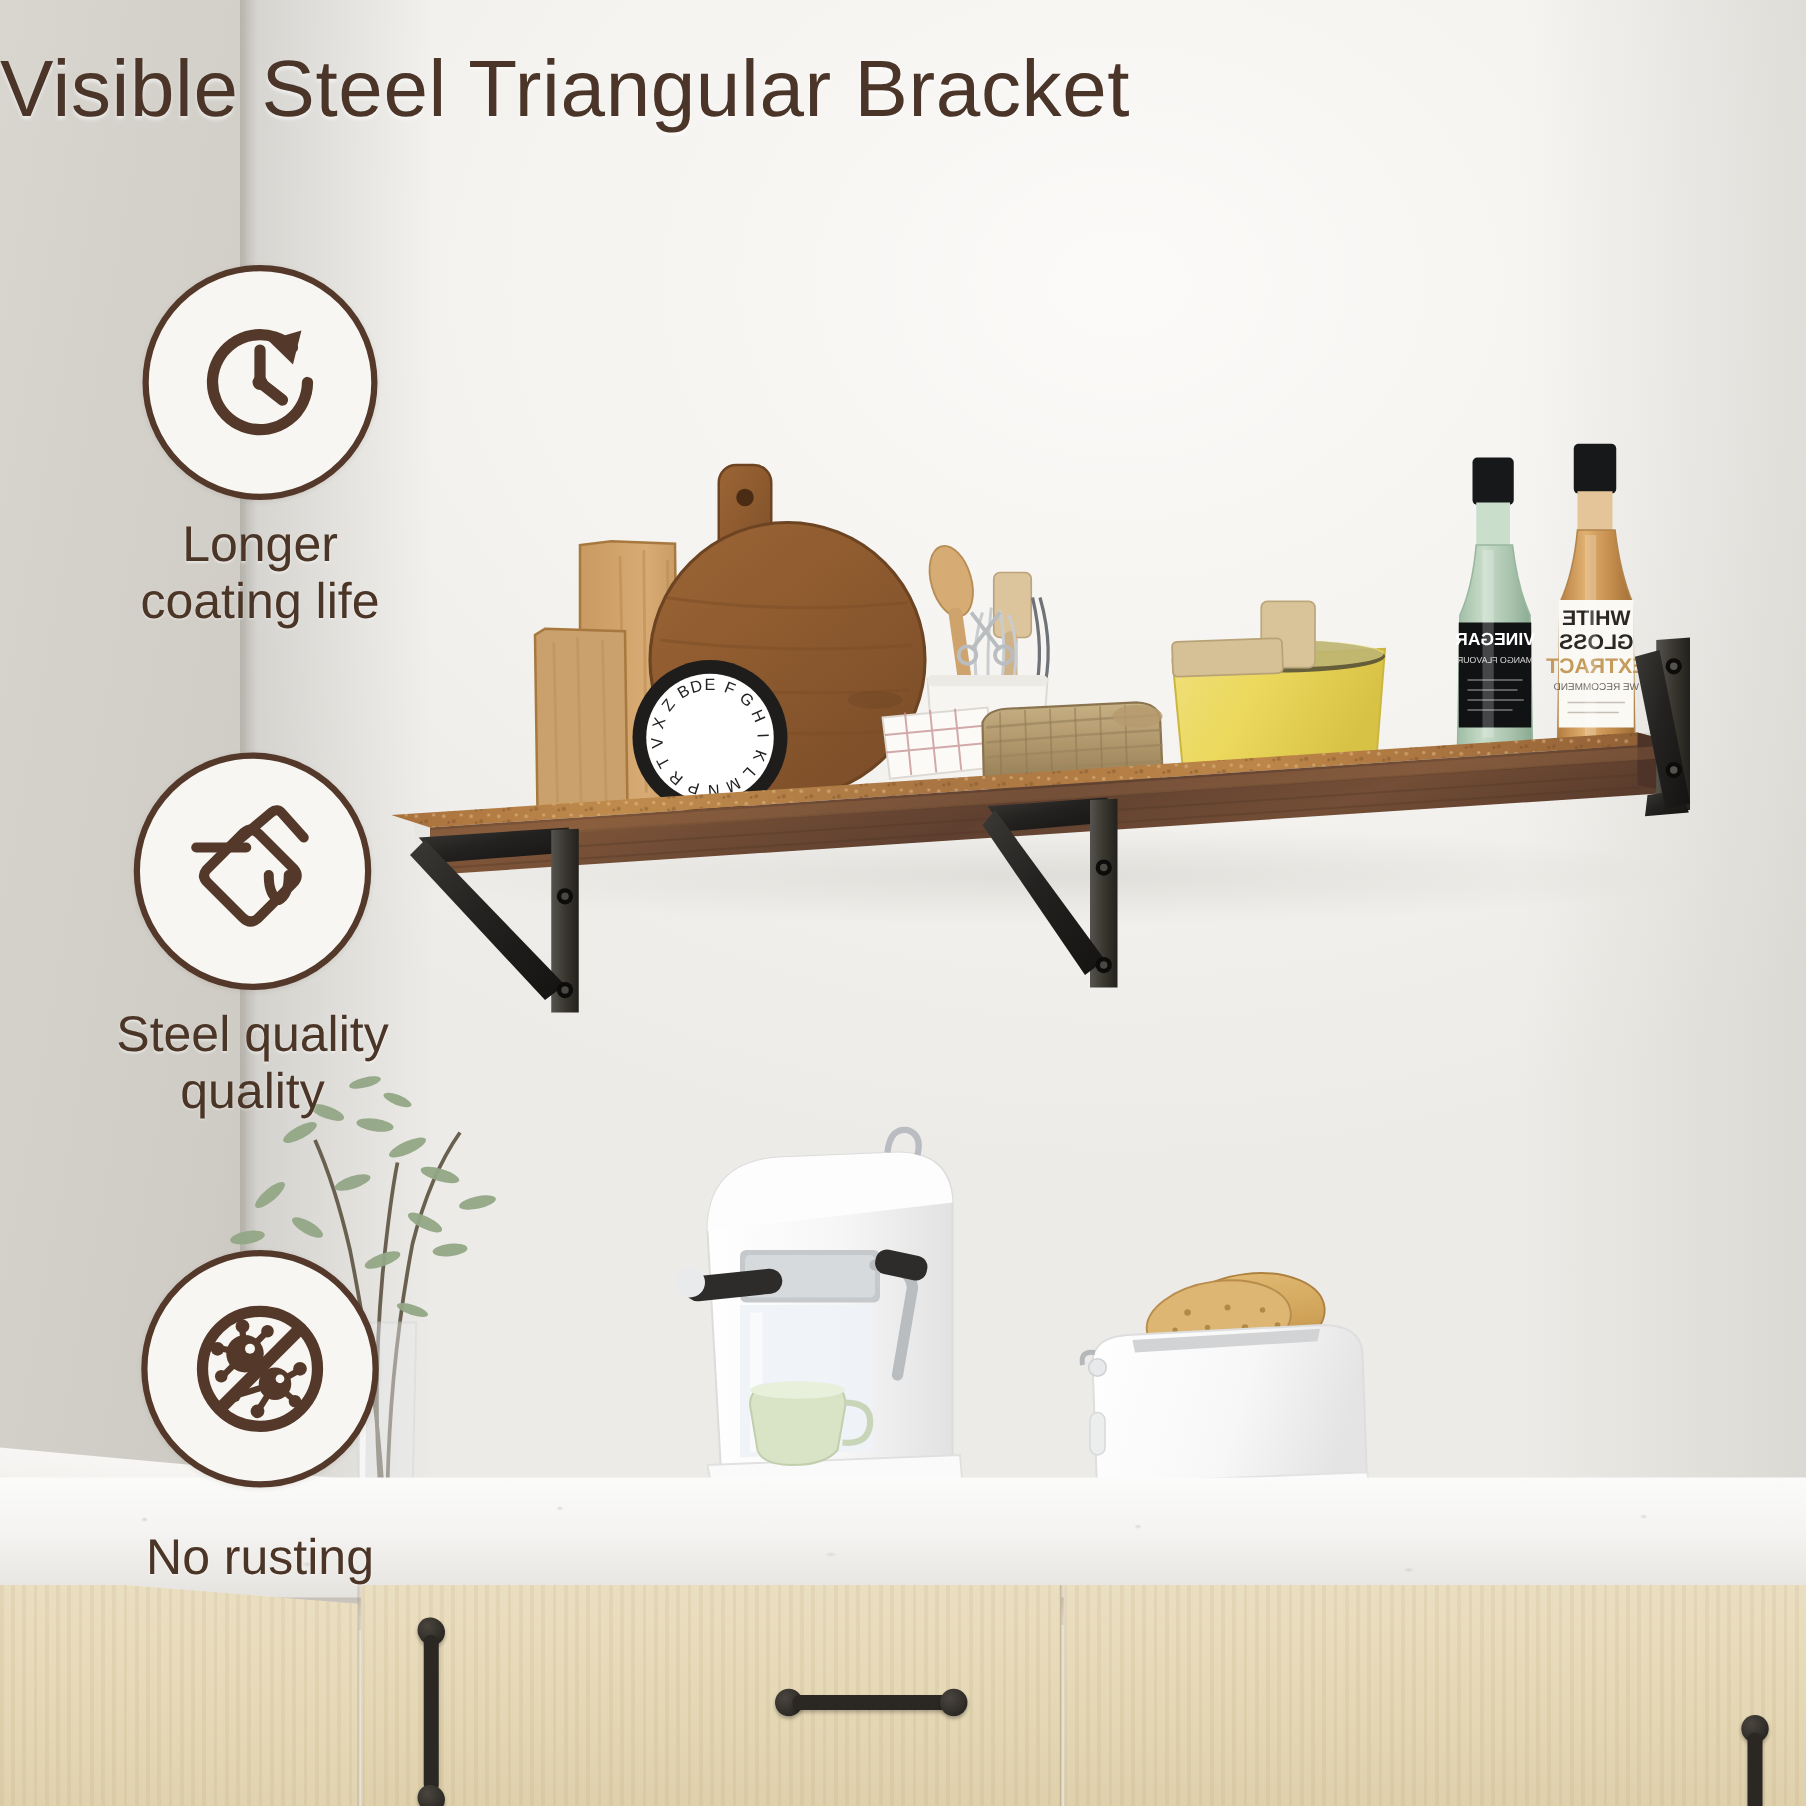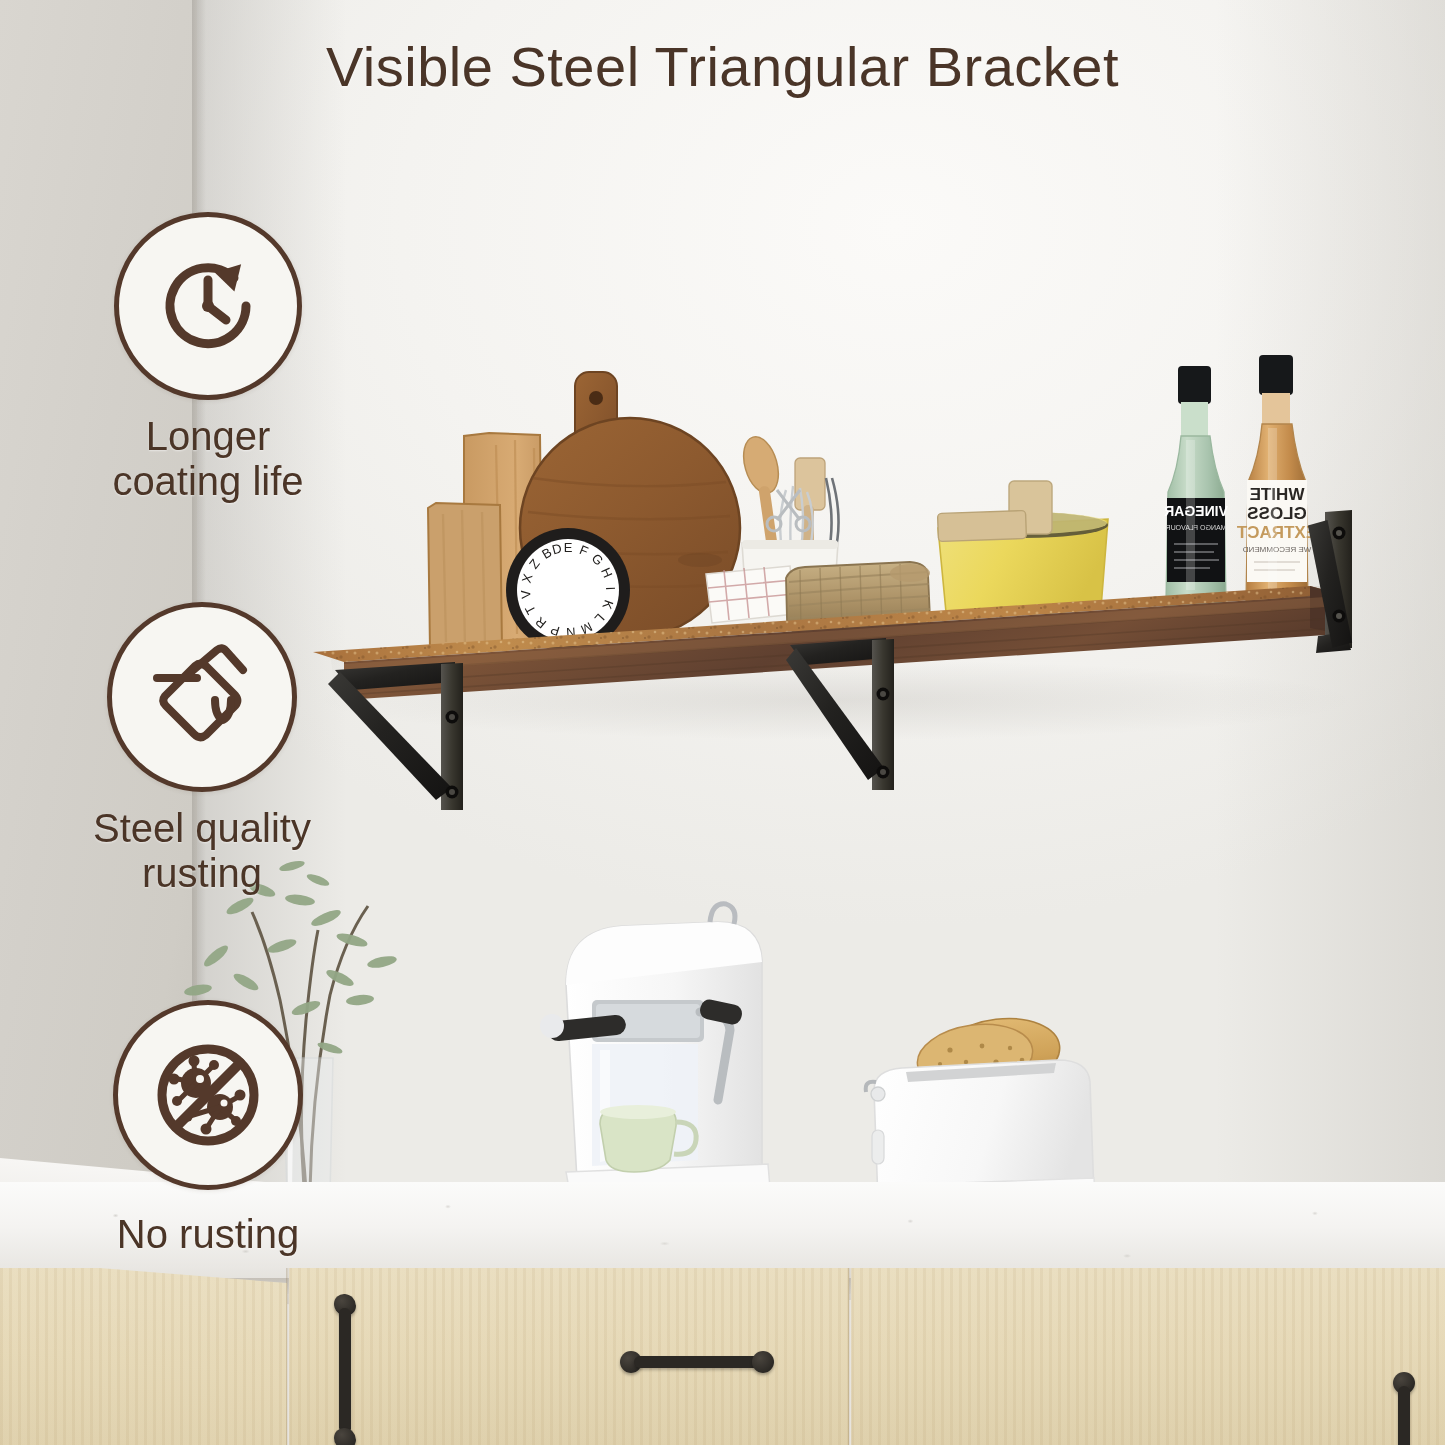--- a/index.html
+++ b/index.html
@@ -30,22 +30,22 @@
     background:linear-gradient(90deg, rgba(120,116,110,.22), rgba(120,116,110,0));
   }
   .wall-right-shade {
     position:absolute; right:0; top:0; width:230px; height:1200px;
     background:linear-gradient(270deg, rgba(180,176,168,.30), rgba(180,176,168,0));
   }
 
   
   .title {
     position:absolute; left:0; top:38px; width:1445px;
-    text-align:center;
-    font-size:56px; line-height:1.05;
+    text-align:left;
+    font-size:64px; line-height:1.05;
     font-weight:400;
     color:#4a3528;
     letter-spacing:.5px;
     text-shadow:0 2px 3px rgba(255,255,255,.55);
     white-space:nowrap;
   }
 
   
   .feature { position:absolute; width:300px; text-align:center; }
   .f1 { left:58px; top:212px; }
@@ -62,21 +62,21 @@
   .f2 .badge { width:190px; height:190px; }
   .f3 .badge { width:190px; height:190px; }
   .badge svg { display:block; }
   .f-label {
     margin-top:14px;
     font-size:40px; line-height:1.12;
     color:#4b3527;
     font-weight:400;
     text-shadow:0 1px 2px rgba(255,255,255,.5);
   }
-  .f3 .f-label { margin-top:22px; }
+  .f3 .f-label { margin-top:34px; }
 
   
   .shelf-wrap { position:absolute; left:0; top:0; width:1445px; height:1445px; }
 
   
   .counter-top {
     position:absolute; left:0; top:1182px; width:1445px; height:118px;
     background:linear-gradient(180deg,#fbfbfa 0%, #f4f3f1 38%, #e9e7e3 72%, #dedbd5 100%);
   }
   .counter-left {
@@ -581,21 +581,21 @@
         <g fill="none" stroke="#54392b" stroke-width="8" stroke-linecap="round" stroke-linejoin="round">
           <path d="M26 62 L56 32 Q62 27 68 33 L96 61 Q101 67 95 73 L67 101 Q61 106 55 100 L27 72 Q22 67 26 62 Z"></path>
           <path d="M52 38 L78 16 Q83 12 87 17 L104 36"></path>
           <path d="M18 44 L58 44"></path>
           <path d="M92 66 Q92 82 84 86 Q76 82 76 66"></path>
         </g>
       </svg>
     </div>
     <div class="f-label">
       <span>Steel quality</span><br>
-      <span>rusting</span>
+      <span>quality</span>
     </div>
   </div>
 
   <div class="feature f3">
     <div class="badge">
       <svg width="128" height="128" viewBox="0 0 128 128">
         <circle cx="64" cy="64" r="46" fill="none" stroke="#54392b" stroke-width="9"></circle>
         <g fill="#54392b">
           <circle cx="52" cy="52" r="15"></circle>
           <circle cx="76" cy="76" r="13"></circle>

